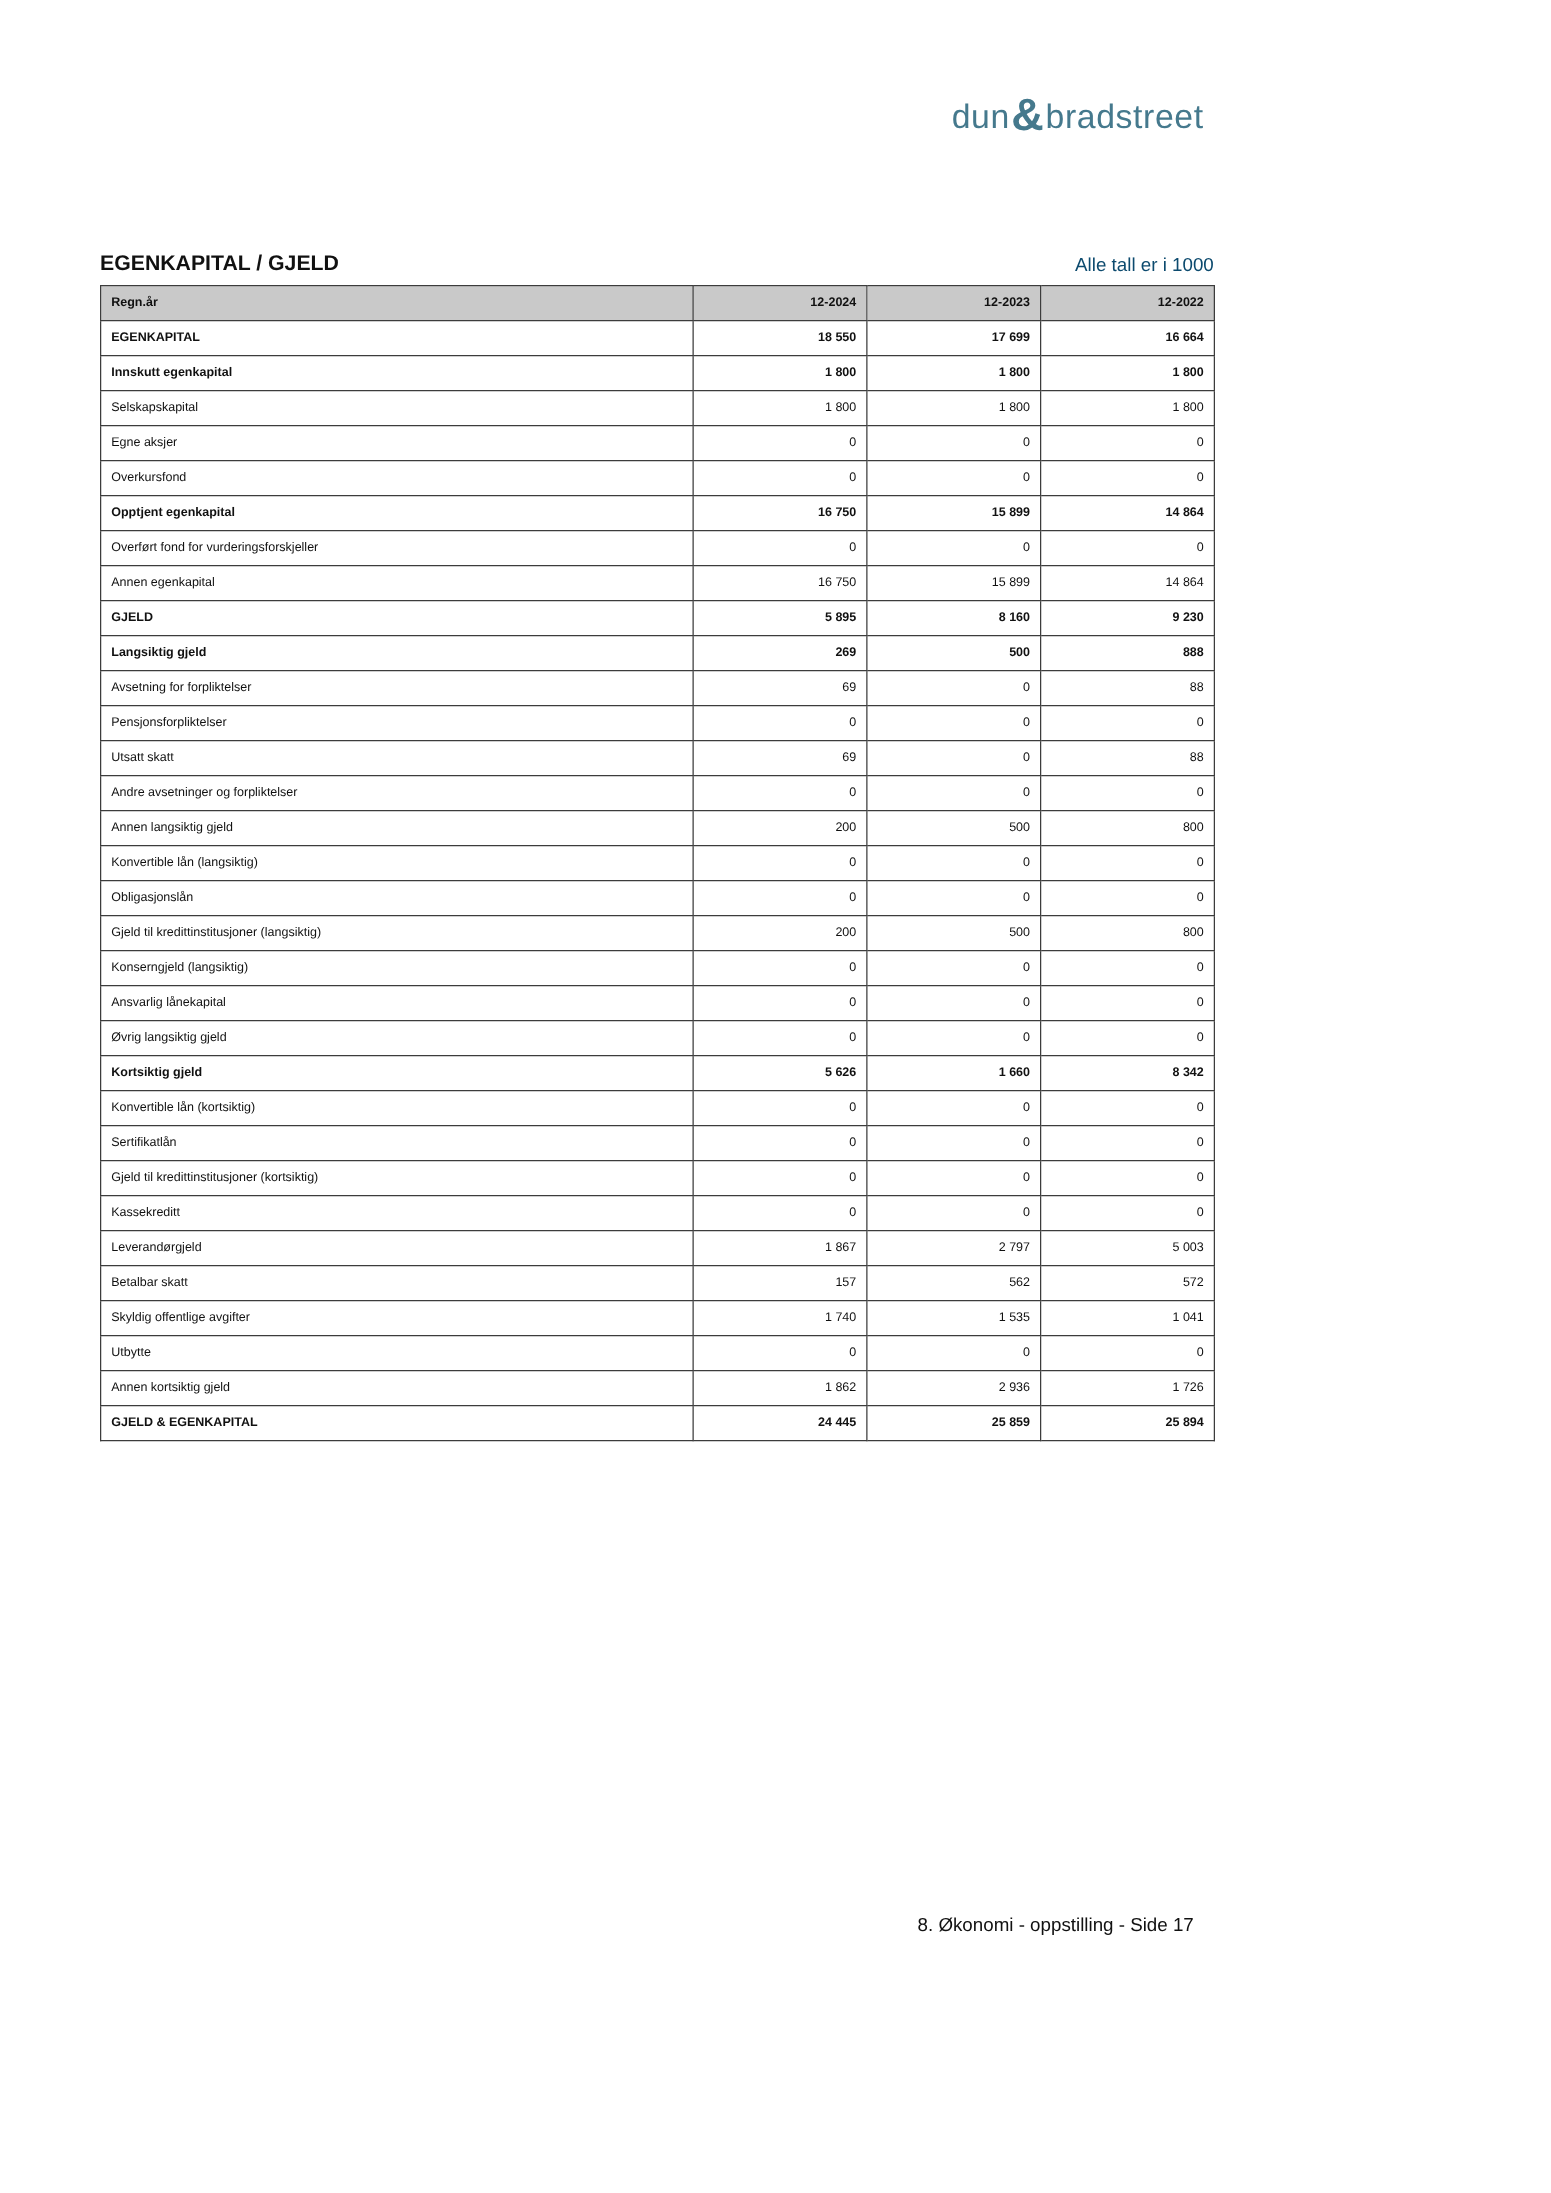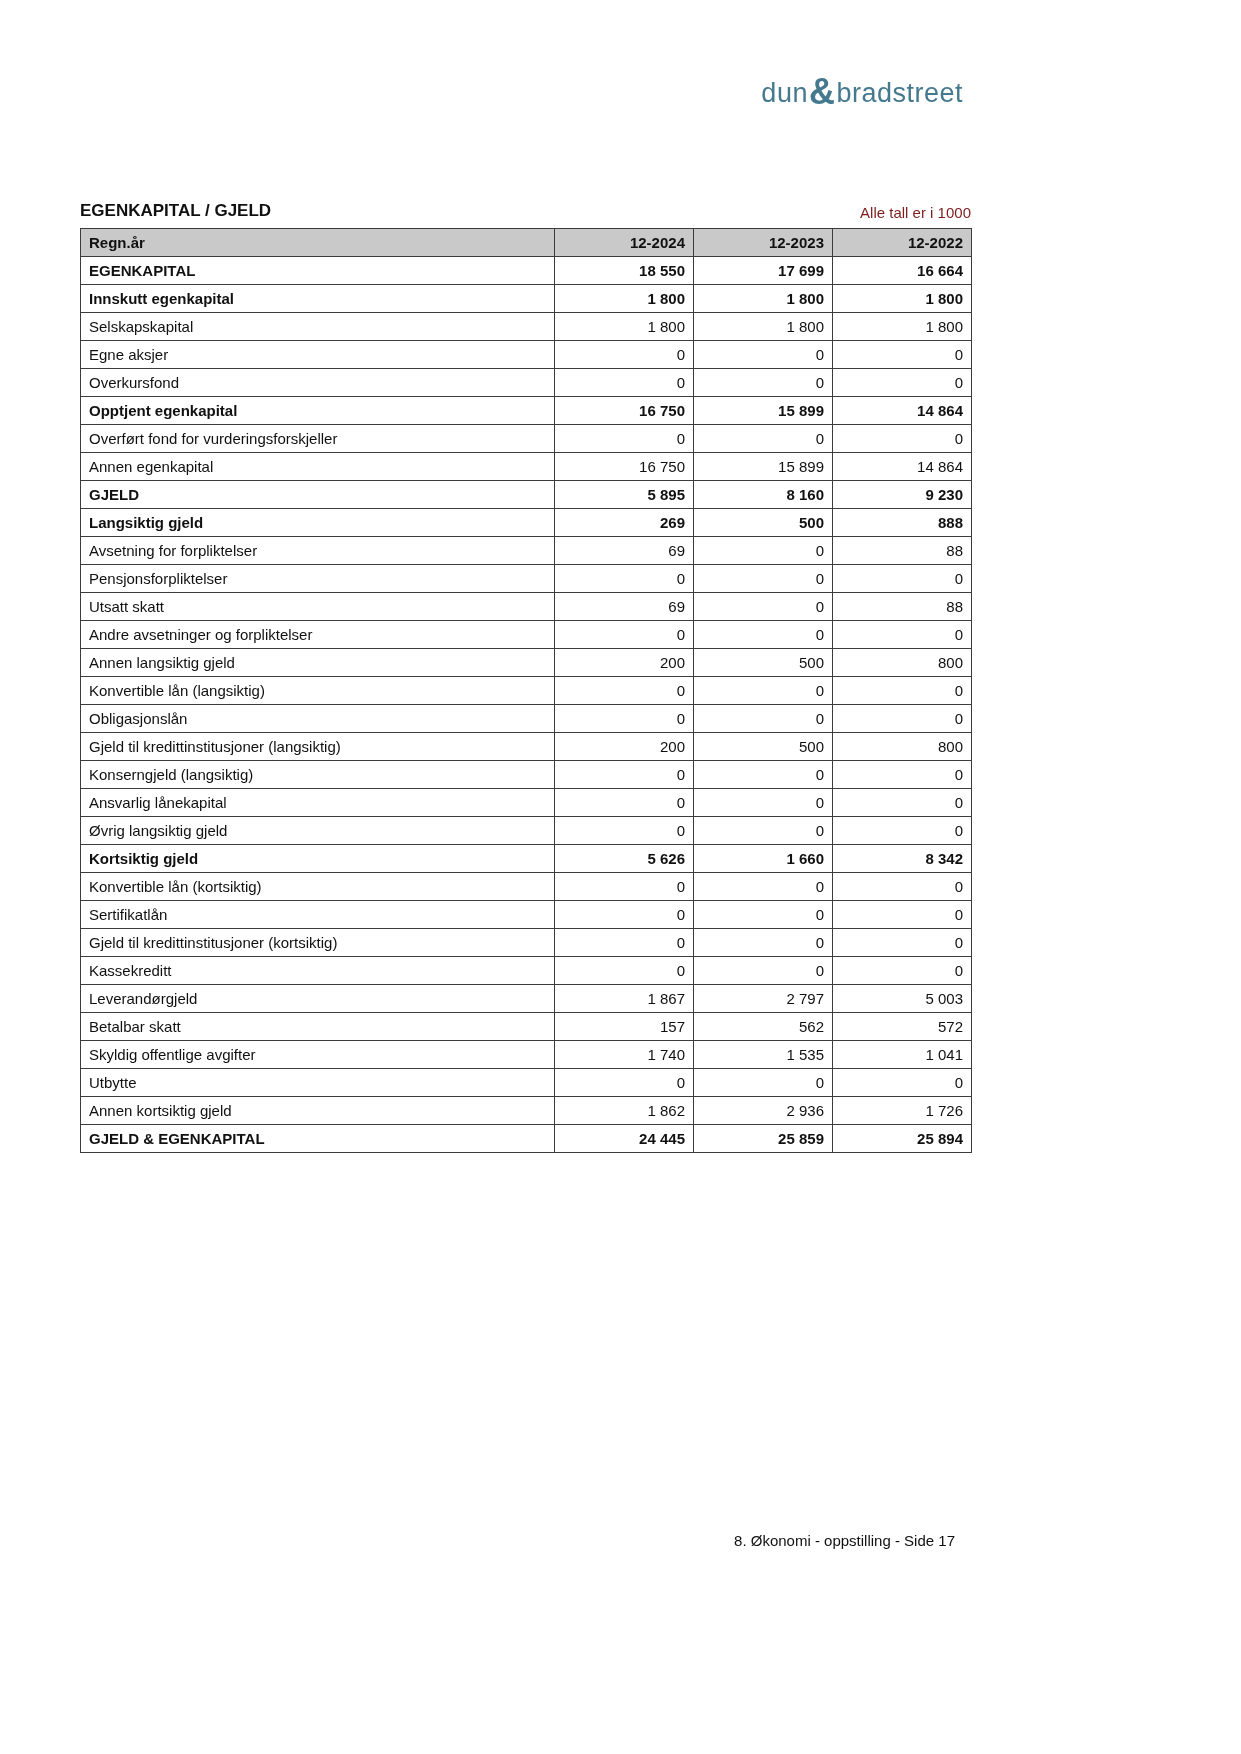--- a/index.html
+++ b/index.html
@@ -49,28 +49,28 @@
     justify-content: space-between;
     align-items: flex-end;
   }
   .title {
     font-size: 17px;
     font-weight: bold;
     color: #111111;
   }
   .units {
     font-size: 15px;
-    color: #7f1d1d;
+    color: #0c4a6e;
   }
   
   table.fin-table {
     width: 891px;
     border-collapse: collapse;
     table-layout: fixed;
-    font-size: 15px;
+    font-size: 10px;
   }
   table.fin-table col.c-label { width: 474px; }
   table.fin-table col.c-num { width: 139px; }
   table.fin-table th,
   table.fin-table td {
     border: 1px solid var(--border-color, #3c3c3c);
     height: 28px;
     padding: 2px 8px;
     vertical-align: middle;
     overflow: hidden;

